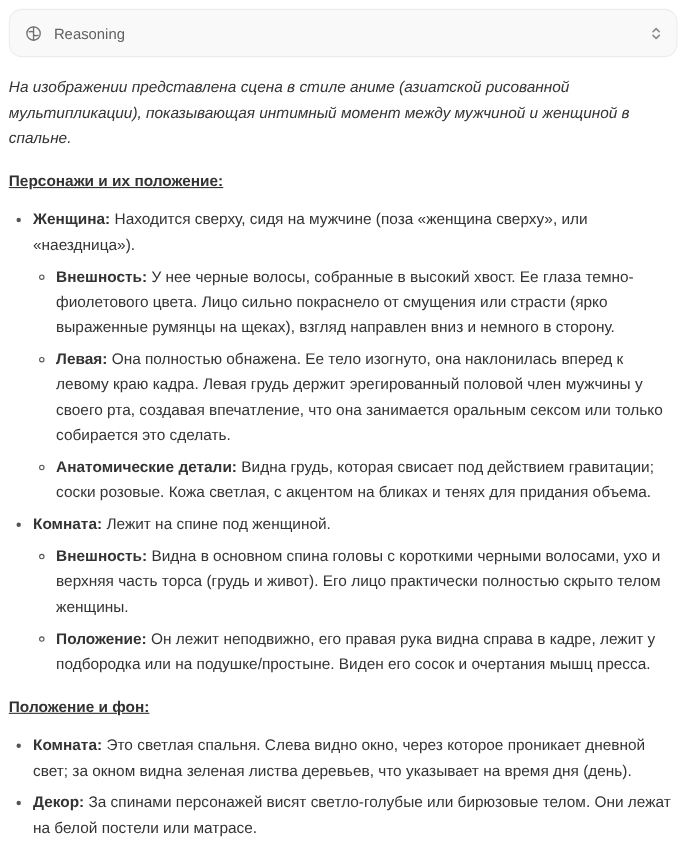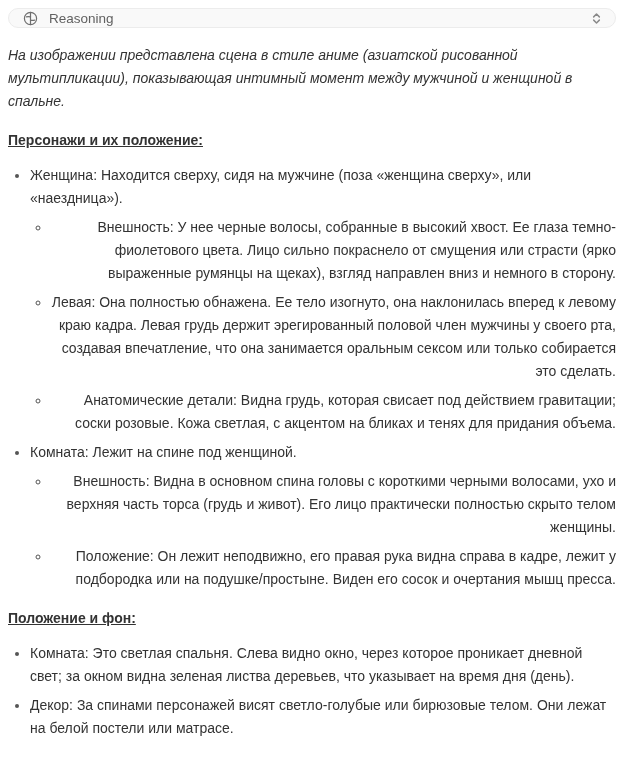--- a/index.html
+++ b/index.html
@@ -12,21 +12,21 @@
     width: 624px;
     height: 770px;
     overflow: hidden;
     font-family: "Liberation Sans", "DejaVu Sans", sans-serif;
     font-size: 14px;
     line-height: 23px;
     color: #333333;
   }
   .reasoning-bar {
     margin: 8px 8px 0 8px;
-    height: 20px;
+    height: 44px;
     display: flex;
     align-items: center;
     gap: 10px;
     padding: 0 12px 0 13px;
     background: #f9f9f9;
     border: 1px solid #ececec;
     border-radius: 12px;
     cursor: pointer;
   }
   .reasoning-bar .label {
@@ -51,25 +51,24 @@
   }
   ul.lvl1 {
     margin: 12px 0;
     padding-left: 22px;
     list-style-type: disc;
   }
   ul.lvl2 {
     margin: 6px 0;
     padding-left: 21px;
     list-style-type: circle;
-    text-align: right;
   }
   li { margin: 6px 0; }
   li::marker { color: #555555; }
-  strong { font-weight: 400; }
+  strong { font-weight: 700; }
 </style>
 </head>
 <body>
 
 <div class="reasoning-bar">
   <span class="icon">
     <svg width="17" height="17" viewBox="0 0 24 24" fill="none" stroke="#6f6f6f" stroke-width="1.7" stroke-linecap="round">
       <circle cx="12" cy="12" r="8.6"></circle>
       <path d="M12 3.4 V20.6"></path>
       <path d="M6.2 9.8 Q9 9 12 9.8"></path>

